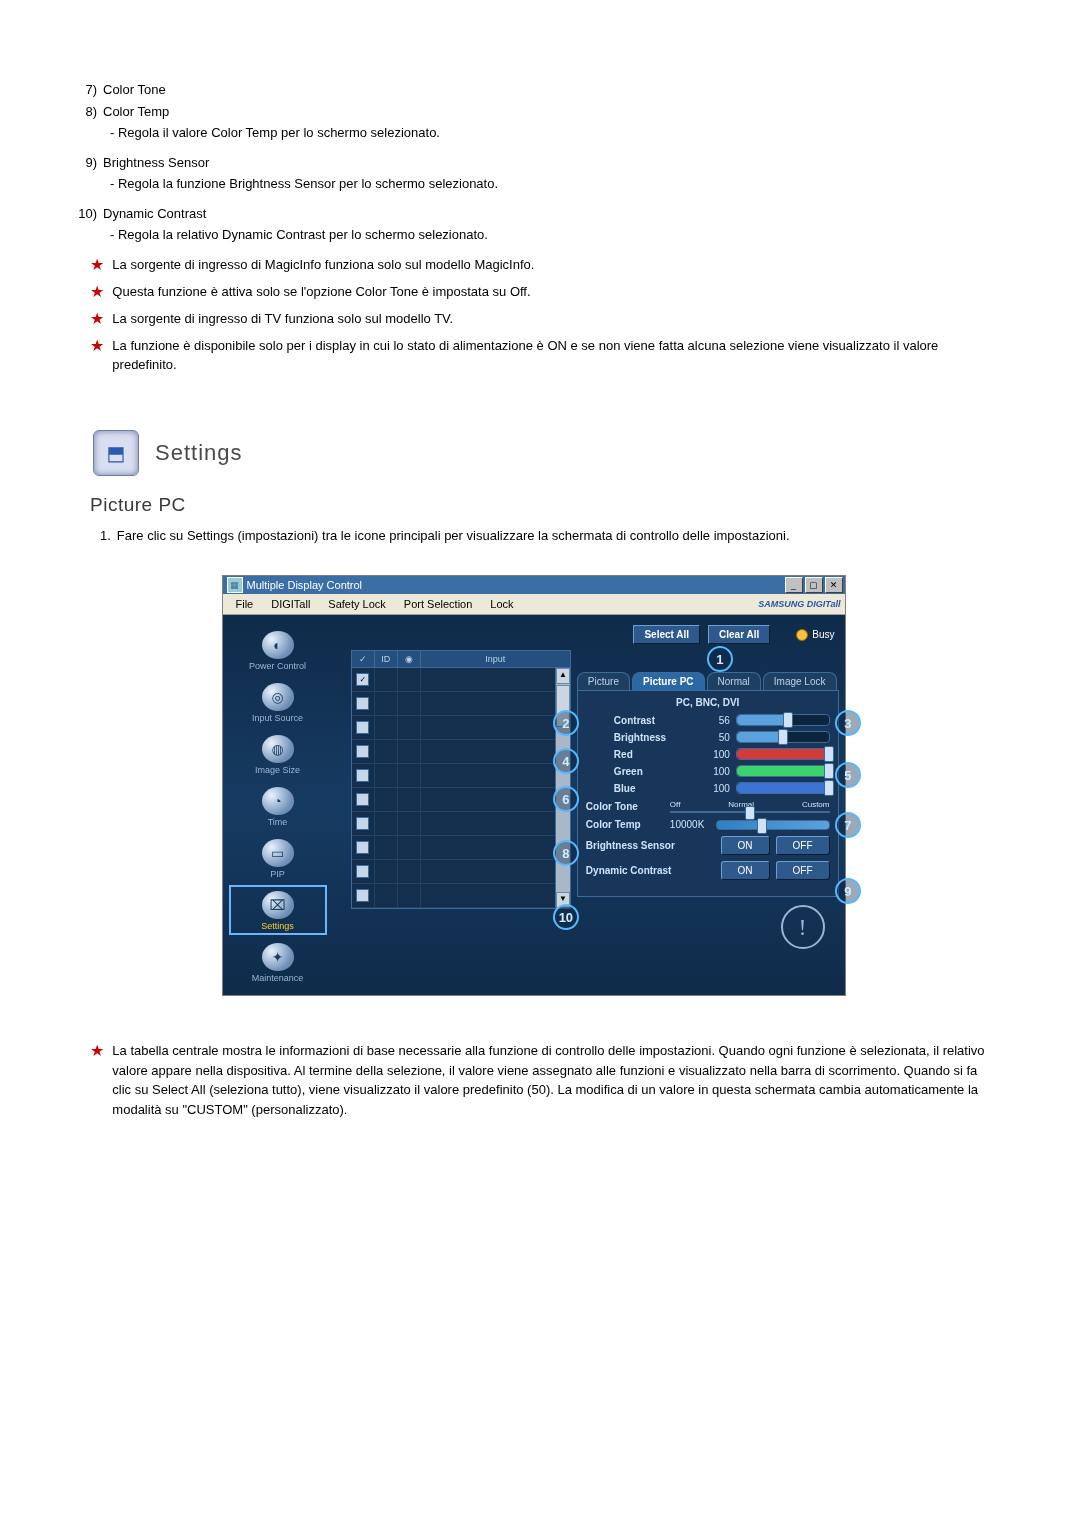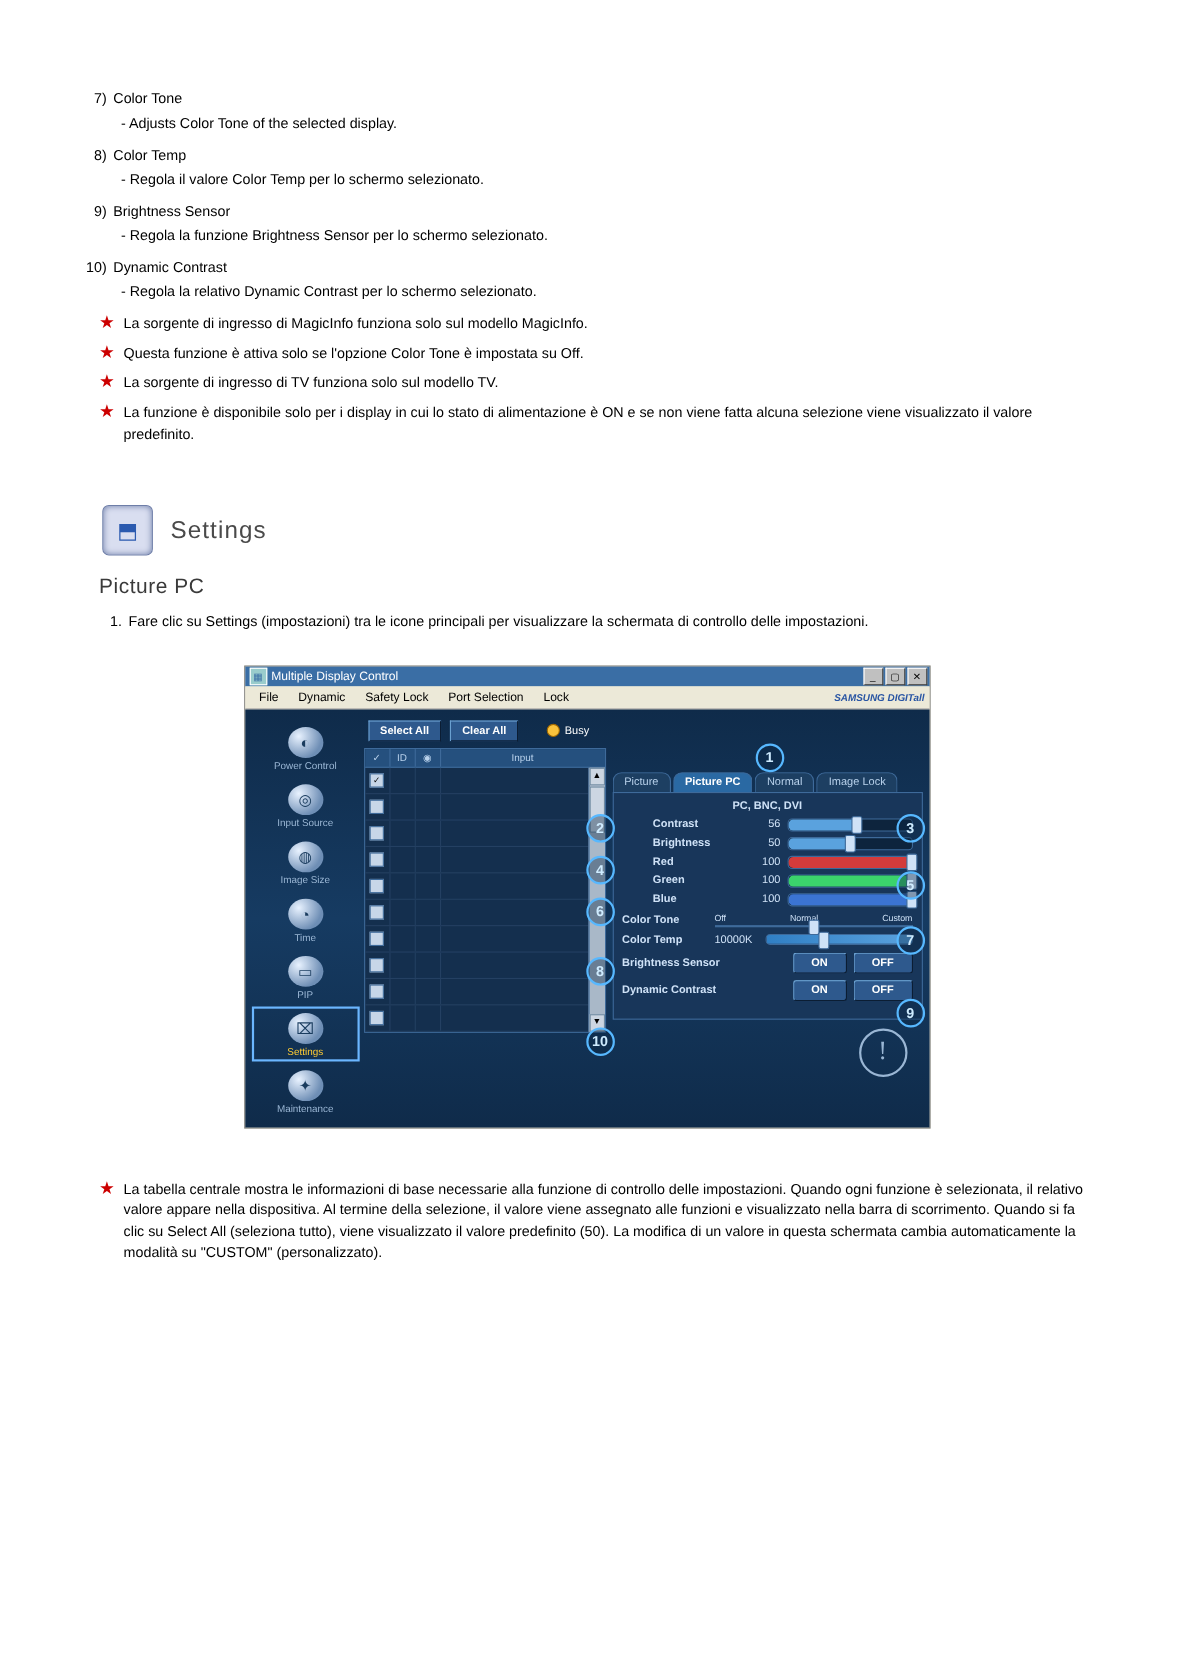--- a/index.html
+++ b/index.html
@@ -197,20 +197,21 @@
     justify-content: center;
     font-size: 14px;
     color: #1a3c5e;
   }
 
   .main-panel {
     flex: 1;
     display: flex;
     flex-direction: column;
     gap: 4px;
+    align-items: flex-end;
   }
   .top-buttons {
     display: flex;
     gap: 8px;
     align-items: center;
     padding: 4px 4px 2px 4px;
   }
   .top-btn {
     padding: 3px 10px;
     background: #2e598d;
@@ -503,21 +504,21 @@
     flex: 1;
   }
   .onoff-btn {
     padding: 3px 16px;
     background: #2e598d;
     color: #fff;
     border: 1px solid #6aa0d0;
     border-bottom-color: #0b1d33;
     border-right-color: #0b1d33;
     font-size: 10px;
-    font-weight: bold;
+    font-weight: normal;
     border-radius: 3px;
   }
 
   .info-area {
     height: 62px;
     display: flex;
     justify-content: flex-end;
     align-items: flex-start;
     padding: 8px 14px 8px 8px;
   }
@@ -541,21 +542,20 @@
 </head>
 <body>
 
 <div class="page">
 
   <div id="numbered-list">
       <div class="list-row">
         <span class="list-num">7)</span>
         <span class="list-title">Color Tone</span>
       </div>
-      <div class="list-desc">- Adjusts Color Tone of the selected display.</div>
       <div class="list-row">
         <span class="list-num">8)</span>
         <span class="list-title">Color Temp</span>
       </div>
       <div class="list-desc">- Regola il valore Color Temp per lo schermo selezionato.</div>
       <div class="list-row">
         <span class="list-num">9)</span>
         <span class="list-title">Brightness Sensor</span>
       </div>
       <div class="list-desc">- Regola la funzione Brightness Sensor per lo schermo selezionato.</div>
@@ -604,21 +604,21 @@
         <div class="tb-title">Multiple Display Control</div>
         <div class="tb-buttons">
           <div class="tb-btn">_</div>
           <div class="tb-btn">▢</div>
           <div class="tb-btn">✕</div>
         </div>
       </div>
 
       <div class="menubar" id="menubar">
           <div class="menu-item">File</div>
-          <div class="menu-item">Dynamic</div>
+          <div class="menu-item">DIGITall</div>
           <div class="menu-item">Safety Lock</div>
           <div class="menu-item">Port Selection</div>
           <div class="menu-item">Lock</div>
           <div class="brand">SAMSUNG DIGITall</div>
         </div>
 
       <div class="app-body">
 
         <div class="sidebar" id="sidebar">
             <div class="sb-item">

